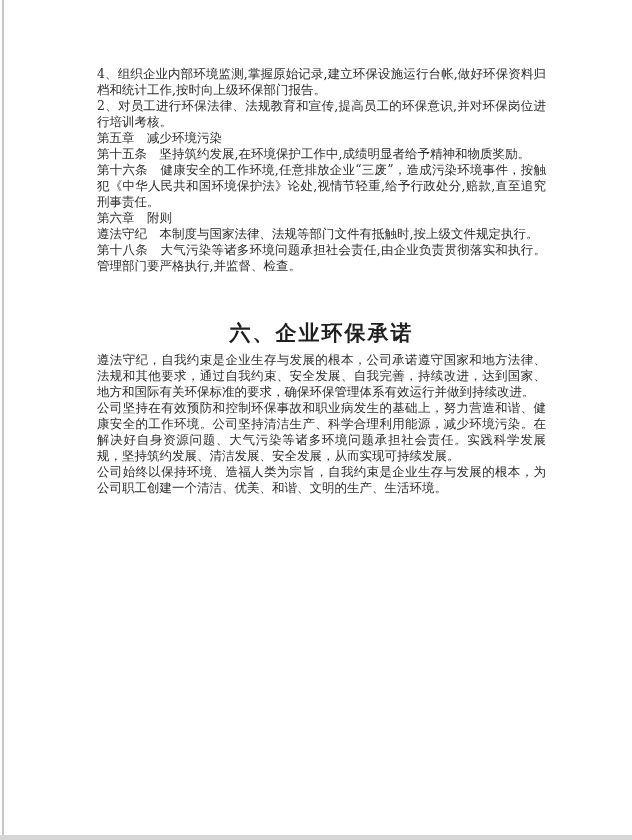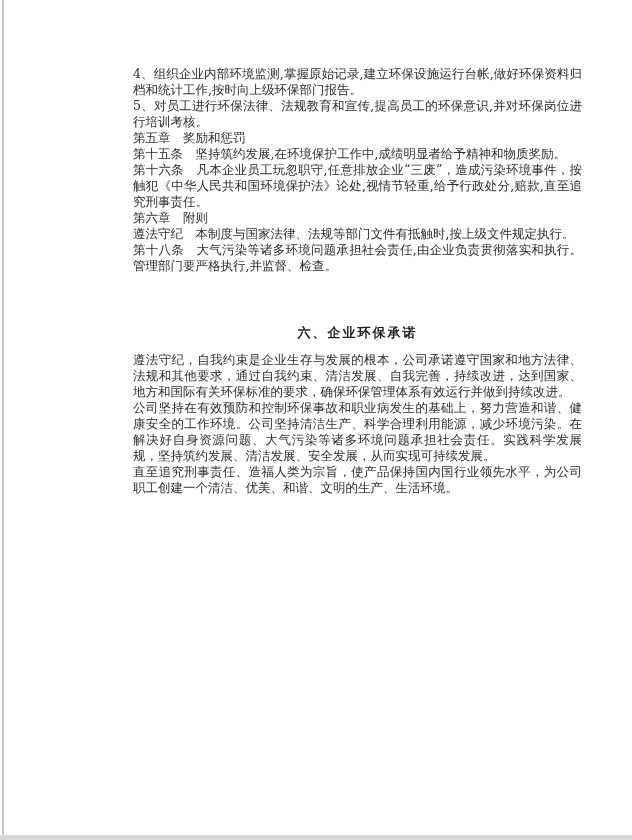--- a/index.html
+++ b/index.html
@@ -37,55 +37,54 @@
   }
   .content {
     position: absolute;
     left: 97px;
     top: 66px;
     width: 449px;
     color: #2d2d2d;
     font-size: 12.5px;
     line-height: 16px;
     text-align: justify;
-    margin-left: 36px;
   }
   .para {
     margin: 0;
     word-break: break-all;
   }
   .section-heading {
     margin: 48px 0 8px 0;
     text-align: center;
-    font-size: 13px;
+    font-size: 21px;
     line-height: 22px;
     font-weight: bold;
     color: #1f1f1f;
     letter-spacing: 2px;
   }
 </style>
 </head>
 <body>
 
 <div class="page">
 
   <div class="scan-edge-left"></div>
   <div class="scan-edge-bottom"></div>
 
   <div class="content">
 
     <p class="para">4、组织企业内部环境监测,掌握原始记录,建立环保设施运行台帐,做好环保资料归档和统计工作,按时向上级环保部门报告。</p>
-    <p class="para">5、对员工进行环保法律、法规教育和宣传,提高员工的环保意识,并对环保岗位进行培训考核。</p>
-    <p class="para">第五章　奖励和惩罚</p>
+    <p class="para">2、对员工进行环保法律、法规教育和宣传,提高员工的环保意识,并对环保岗位进行培训考核。</p>
+    <p class="para">第五章　减少环境污染</p>
     <p class="para">第十五条　坚持筑约发展,在环境保护工作中,成绩明显者给予精神和物质奖励。</p>
-    <p class="para">第十六条　凡本企业员工玩忽职守,任意排放企业“三废”，造成污染环境事件，按触犯《中华人民共和国环境保护法》论处,视情节轻重,给予行政处分,赔款,直至追究刑事责任。</p>
+    <p class="para">第十六条　健康安全的工作环境,任意排放企业“三废”，造成污染环境事件，按触犯《中华人民共和国环境保护法》论处,视情节轻重,给予行政处分,赔款,直至追究刑事责任。</p>
     <p class="para">第六章　附则</p>
     <p class="para">遵法守纪　本制度与国家法律、法规等部门文件有抵触时,按上级文件规定执行。</p>
     <p class="para">第十八条　大气污染等诸多环境问题承担社会责任,由企业负责贯彻落实和执行。管理部门要严格执行,并监督、检查。</p>
 
     <h2 class="section-heading">六、企业环保承诺</h2>
 
-    <p class="para">遵法守纪，自我约束是企业生存与发展的根本，公司承诺遵守国家和地方法律、法规和其他要求，通过自我约束、清洁发展、自我完善，持续改进，达到国家、地方和国际有关环保标准的要求，确保环保管理体系有效运行并做到持续改进。</p>
+    <p class="para">遵法守纪，自我约束是企业生存与发展的根本，公司承诺遵守国家和地方法律、法规和其他要求，通过自我约束、安全发展、自我完善，持续改进，达到国家、地方和国际有关环保标准的要求，确保环保管理体系有效运行并做到持续改进。</p>
     <p class="para">公司坚持在有效预防和控制环保事故和职业病发生的基础上，努力营造和谐、健康安全的工作环境。公司坚持清洁生产、科学合理利用能源，减少环境污染。在解决好自身资源问题、大气污染等诸多环境问题承担社会责任。实践科学发展规，坚持筑约发展、清洁发展、安全发展，从而实现可持续发展。</p>
-    <p class="para">直至追究刑事责任、造福人类为宗旨，使产品保持国内国行业领先水平，为公司职工创建一个清洁、优美、和谐、文明的生产、生活环境。</p>
+    <p class="para">公司始终以保持环境、造福人类为宗旨，自我约束是企业生存与发展的根本，为公司职工创建一个清洁、优美、和谐、文明的生产、生活环境。</p>
 
   </div>
 </div>
 
 </body></html>

